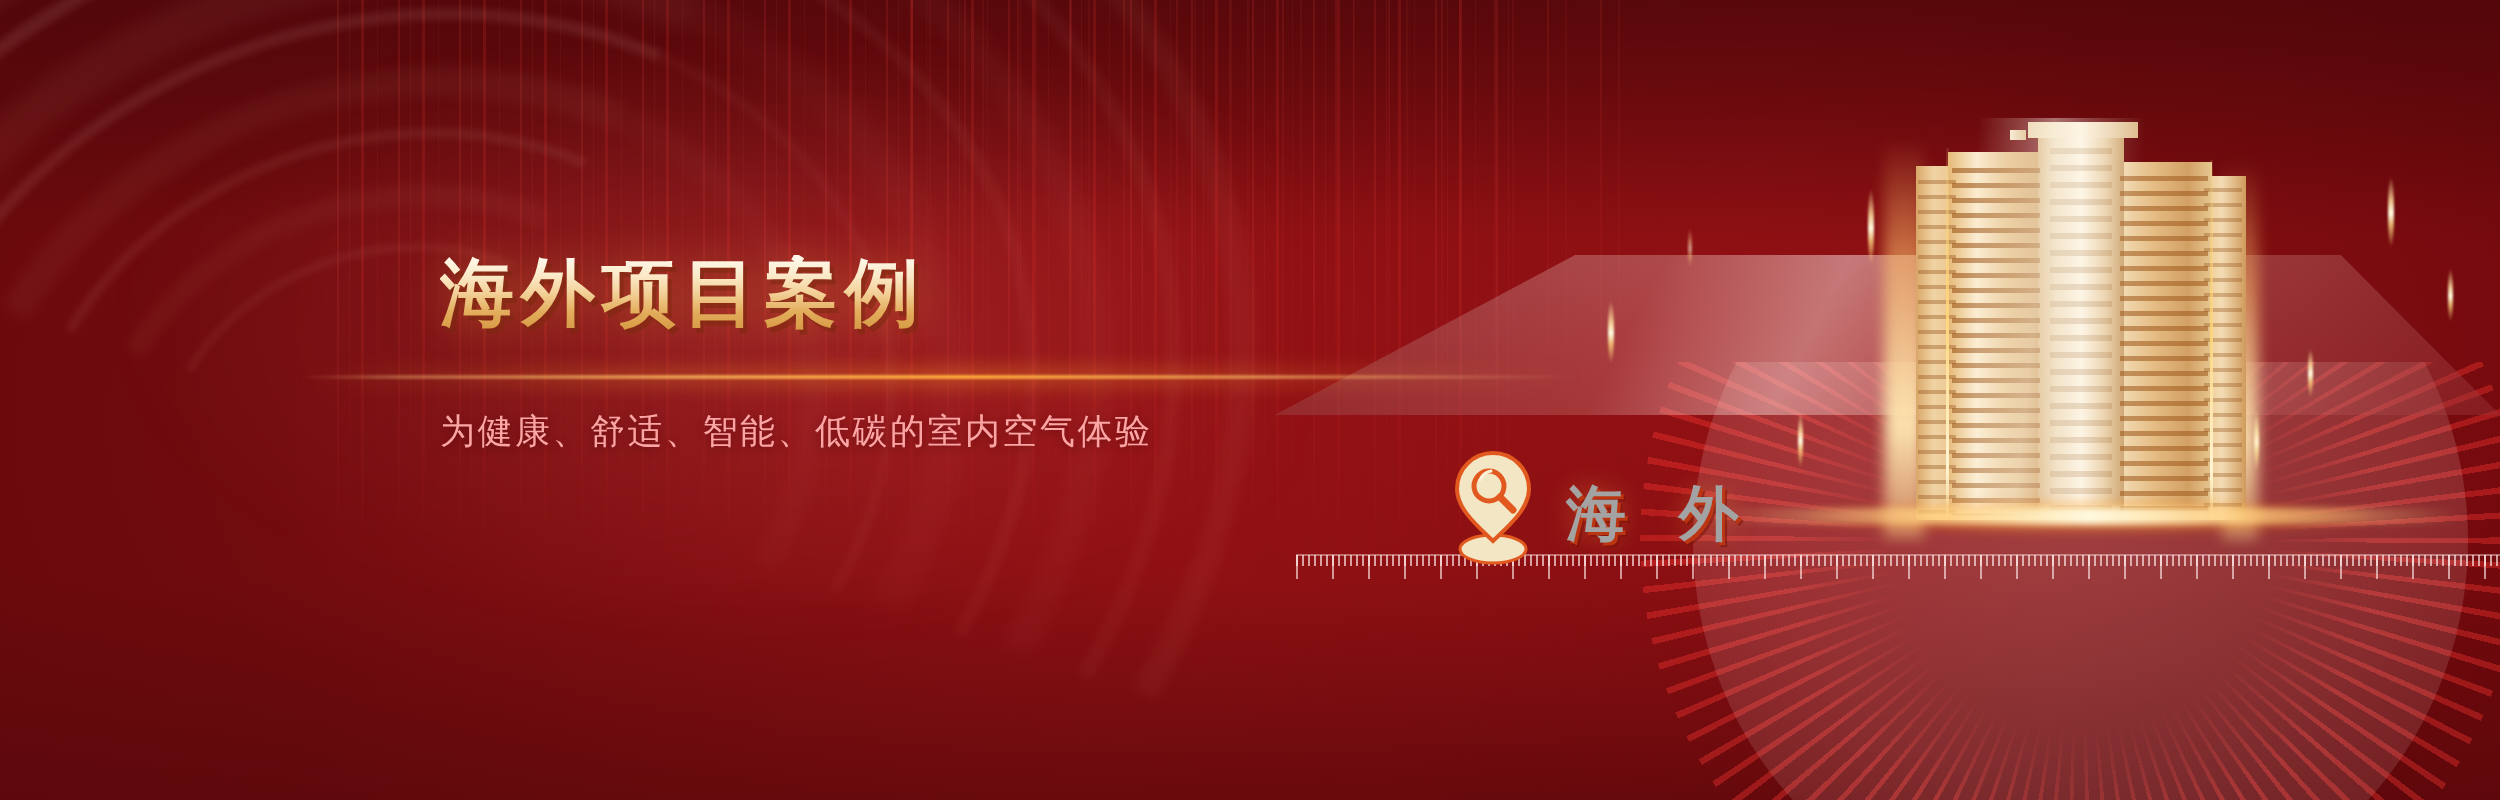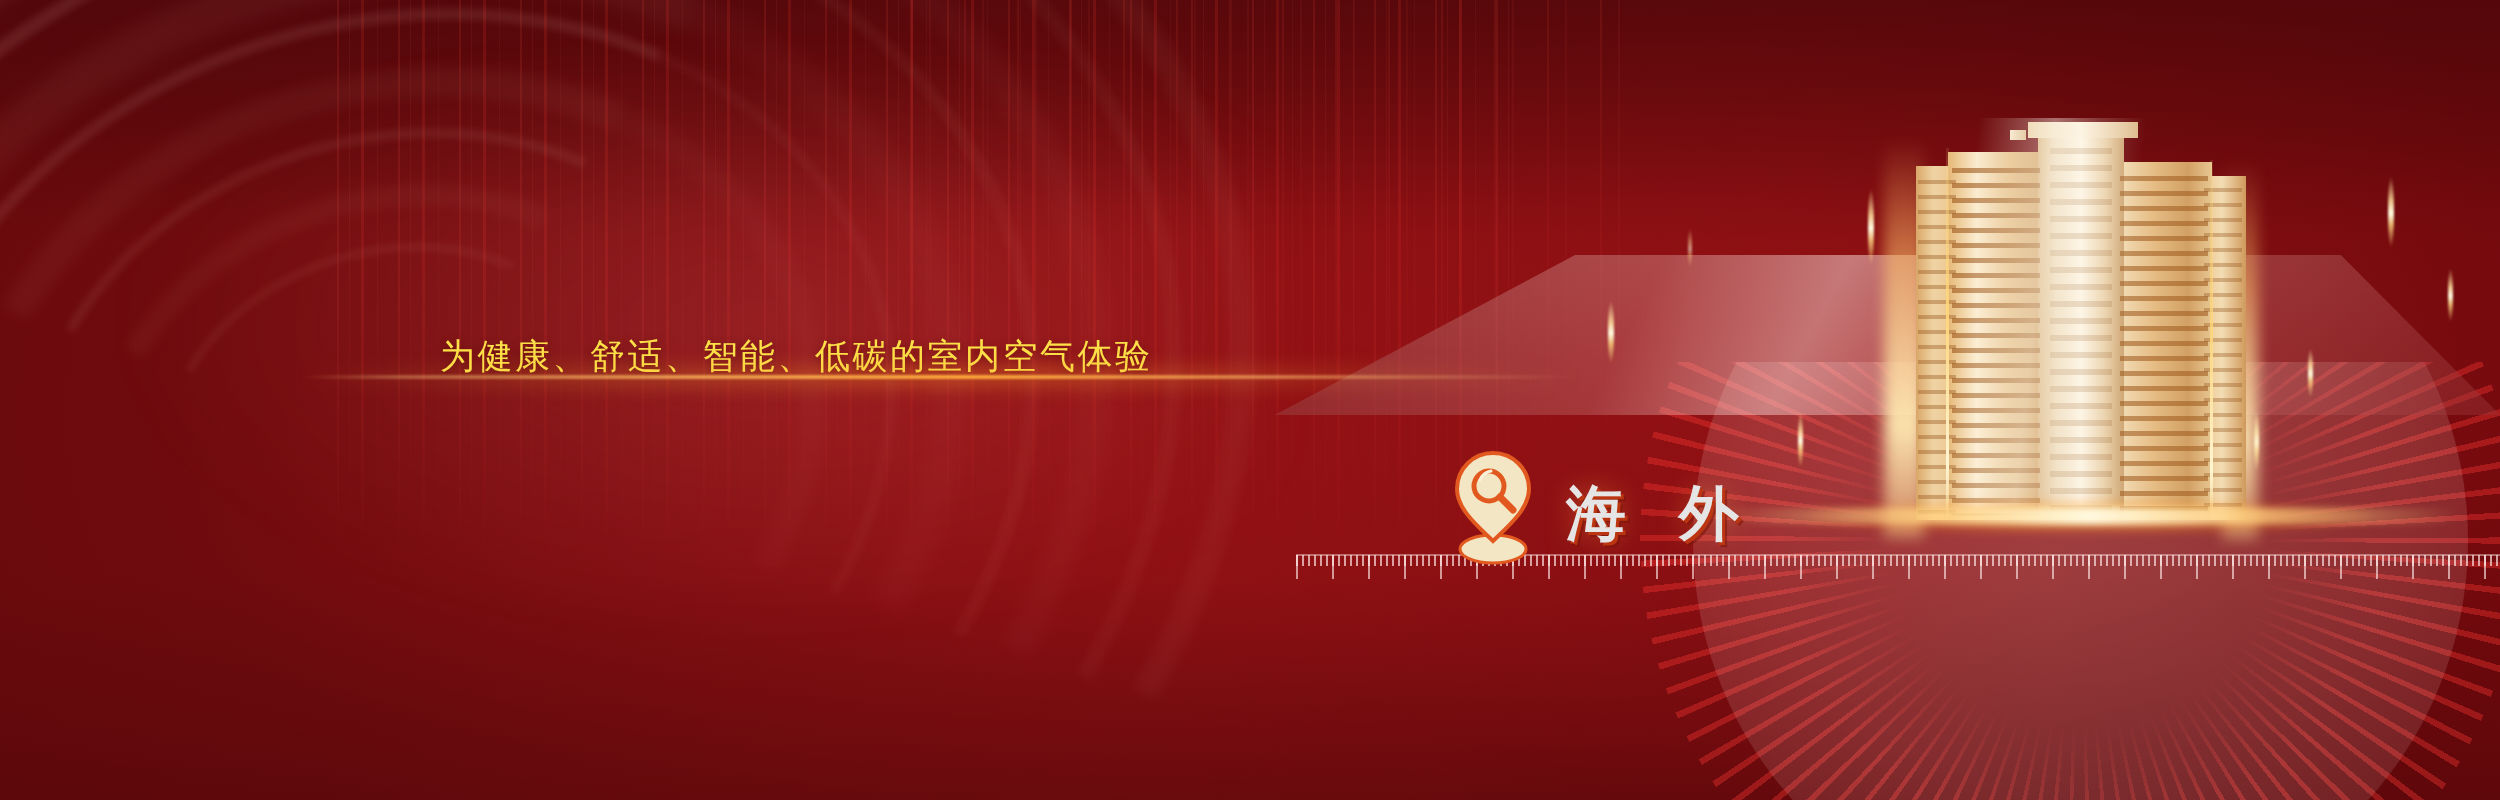--- a/index.html
+++ b/index.html
@@ -147,21 +147,21 @@
     background: linear-gradient(90deg,
       rgba(255,160,50,0) 0%,
       rgba(255,160,50,0.22) 25%,
       rgba(255,150,40,0.35) 52%,
       rgba(255,170,70,0.14) 80%,
       rgba(255,170,70,0) 100%);
     filter: blur(9px);
   }
   .subline {
     font-size: 35px;
-    color: #fde047;
+    color: #fca5a5;
     letter-spacing: 2.5px;
     line-height: 1.0;
     white-space: nowrap;
     text-shadow: 0 2px 8px rgba(60,0,0,0.45);
   }
   .subline.s1 { margin-top: 83px; }
   .subline.s2 { margin-top: 44px; }
 
   
   .scene { position: absolute; left: 1250px; top: 0; width: 1250px; height: 800px; }
@@ -366,21 +366,21 @@
     filter: blur(1.3px);
   }
 
   
   .loc-group { position: absolute; left: 1450px; top: 448px; display: flex; align-items: center; gap: 30px; }
   .pin-wrap { position: relative; width: 86px; height: 118px; }
   .loc-text {
     font-size: 60px;
     font-weight: bold;
     letter-spacing: 18px;
-    color: #e5e5e5;
+    color: #a3a3a3;
     text-shadow:
       3px 3px 0 rgba(190,55,18,0.95),
       5px 5px 0 rgba(120,18,10,0.55),
       0 0 26px rgba(255,150,60,0.40);
     white-space: nowrap;
     line-height: 1;
     padding-top: 14px;
   }
 </style>
 </head>
@@ -465,18 +465,19 @@
         <path d="M43 5 C23 5 7 21 7 41 C7 62 30 80 43 93 C56 80 79 62 79 41 C79 21 63 5 43 5 Z" fill="#f3e6c4" stroke="#e2591f" stroke-width="4"></path>
         <circle cx="39" cy="38" r="15" fill="none" stroke="#e2591f" stroke-width="5"></circle>
         <line x1="50" y1="49" x2="63" y2="62" stroke="#e2591f" stroke-width="7" stroke-linecap="round"></line>
         <path d="M30 32 C32 27 36 24 41 23" fill="none" stroke="#f9f1da" stroke-width="3" stroke-linecap="round"></path>
       </svg>
     </div>
     <div class="loc-text">海 外</div>
   </div>
 
   <div class="text-block">
+    <div class="headline">海外项目案例</div>
     <div class="title-rule-glow"></div>
     <div class="title-rule"></div>
     <div class="subline s1">为健康、舒适、智能、低碳的室内空气体验</div>
   </div>
 
 </div>
 
 </body></html>

